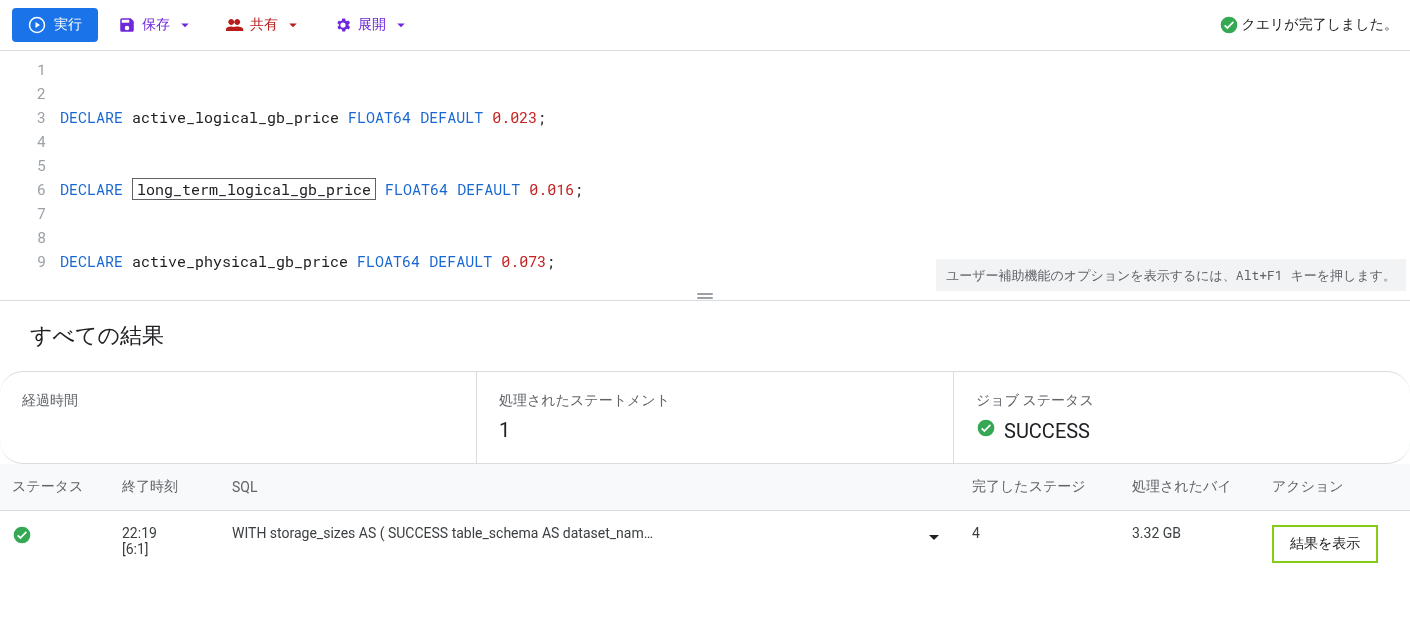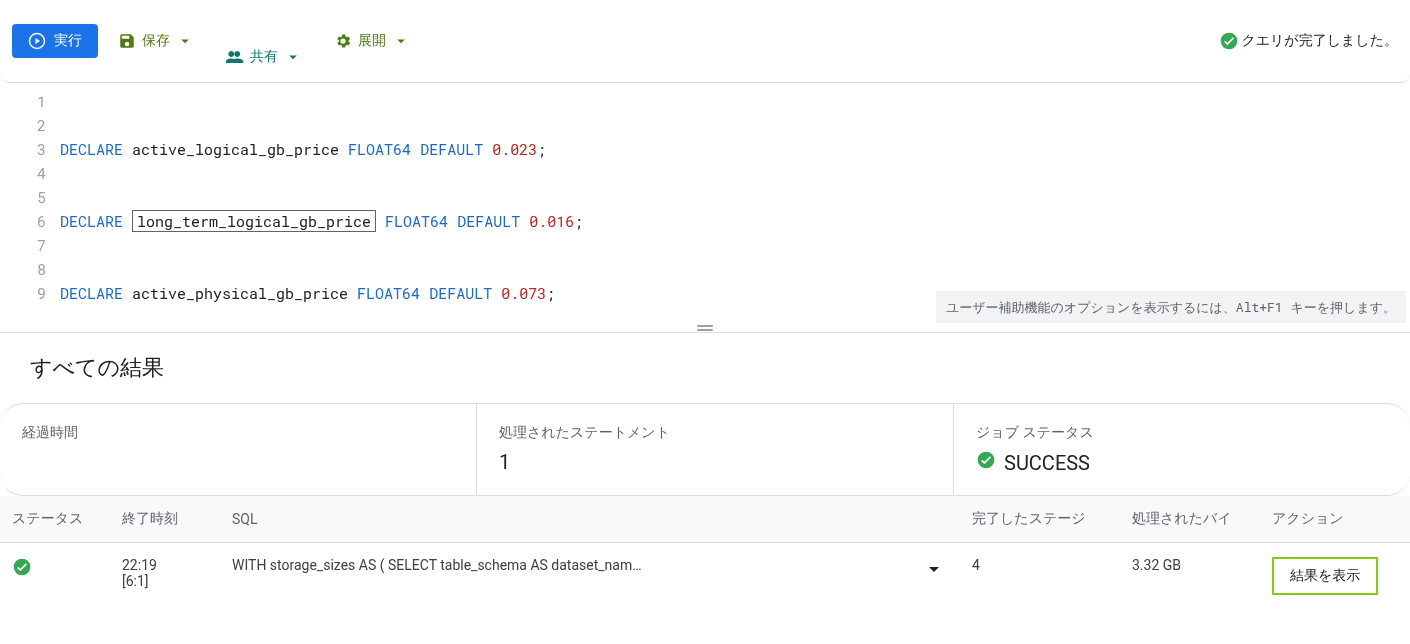--- a/index.html
+++ b/index.html
@@ -1,21 +1,21 @@
 <!DOCTYPE html>
 <html><head>
 <meta charset="utf-8">
 <style>
 * { box-sizing: border-box; margin: 0; padding: 0; }
 body { font-family: "Google Sans", Roboto, Arial, sans-serif; font-size: 14px; color: #202124; background: #fff; width: 1410px; }
-.toolbar { display: flex; align-items: center; padding: 8px 12px; border-bottom: 1px solid #dadce0; gap: 8px; border-radius: 9px; }
+.toolbar { display: flex; align-items: center; padding: 8px 12px; border-bottom: 1px solid #dadce0; gap: 8px; }
 .btn-run { background: #1a73e8; color: #fff; border: none; border-radius: 4px; padding: 8px 16px; font-size: 14px; font-weight: 500; display: inline-flex; align-items: center; gap: 8px; cursor: pointer; }
 .btn-run svg { width: 18px; height: 18px; fill: #fff; }
-.btn-toolbar { background: none; border: none; color: #4d7c0f; padding: 8px 12px; font-size: 14px; font-weight: 500; display: inline-flex; align-items: center; gap: 6px; cursor: pointer; }
-.btn-toolbar.disabled { color: #0f766e; margin-top: 32px; }
+.btn-toolbar { background: none; border: none; color: #6d28d9; padding: 8px 12px; font-size: 14px; font-weight: 500; display: inline-flex; align-items: center; gap: 6px; cursor: pointer; }
+.btn-toolbar.disabled { color: #b91c1c; }
 .btn-toolbar svg { width: 18px; height: 18px; fill: currentColor; }
 .toolbar-spacer { flex: 1; }
 .status-complete { display: inline-flex; align-items: center; gap: 2px; color: #202124; font-size: 14px; }
 .status-complete svg, .check-icon svg { width: 20px; height: 20px; }
 .editor { display: flex; font-family: "Roboto Mono", Menlo, Consolas, monospace; font-size: 15px; line-height: 24px; position: relative; height: 240px; overflow: hidden; }
 .gutter { width: 60px; text-align: right; color: #9aa0a6; padding: 6px 14px 6px 0; user-select: none; background: #fff; }
 .gutter div { height: 24px; }
 .code { padding: 6px 0; white-space: pre; flex: 1; overflow: hidden; }
 .code .line { height: 24px; }
 .kw { color: #1967d2; }
@@ -159,21 +159,21 @@
       <td>
         <span class="check-icon"><svg viewBox="0 0 24 24" width="22" height="22">
               <circle cx="12" cy="12" r="10" fill="#34a853"></circle>
               <path d="M10 14.2l-2.5-2.5-1.4 1.4L10 17l8-8-1.4-1.4z" fill="#fff"></path>
             </svg></span>
       </td>
       <td>
         <div>22:19</div>
         <div>[6:1]</div>
       </td>
-      <td class="sql-cell">WITH storage_sizes AS ( SELECT table_schema AS dataset_nam…</td>
+      <td class="sql-cell">WITH storage_sizes AS ( SUCCESS table_schema AS dataset_nam…</td>
       <td>
         <svg class="chevron-down" viewBox="0 0 24 24">
             <path d="M7 10l5 5 5-5z" fill="#202124"></path>
           </svg>
       </td>
       <td>4</td>
       <td>3.32 GB</td>
       <td>
         <button class="action-btn">結果を表示</button>
       </td>

